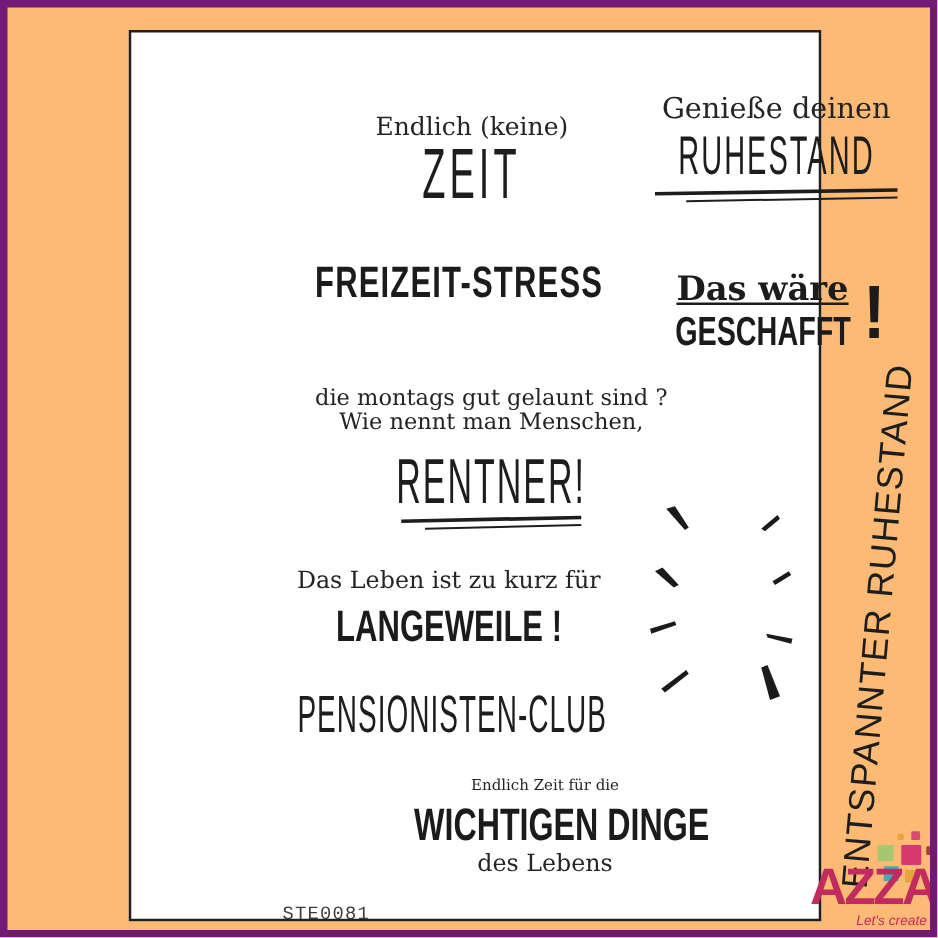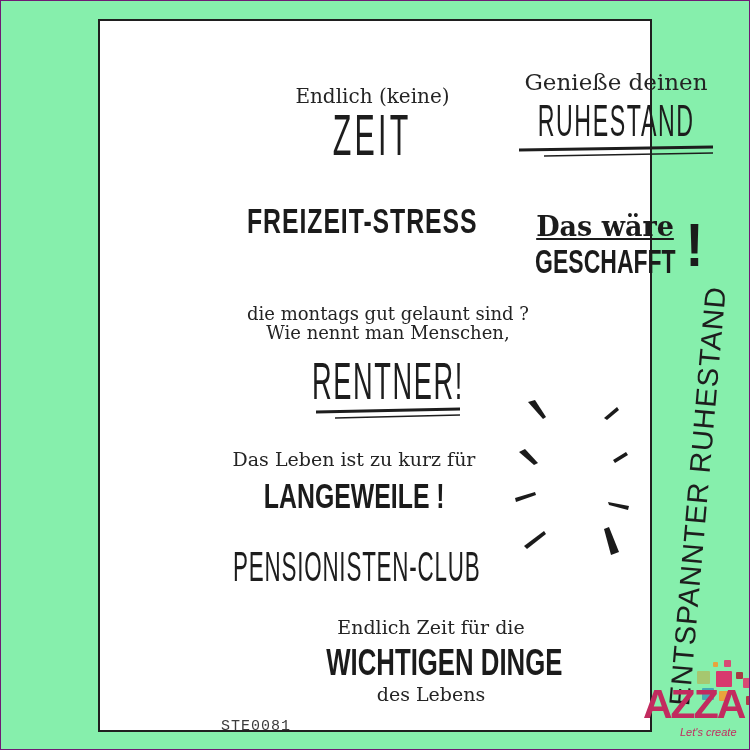--- a/index.html
+++ b/index.html
@@ -1,17 +1,17 @@
 <!DOCTYPE html>
 <html><head>
 <meta charset="utf-8">
 <style>
   * { margin:0; padding:0; box-sizing:border-box; }
   body { background:#ffffff; font-family:"Liberation Sans", sans-serif; }
-  .page { position:relative; width:750px; height:750px; background:#86efac; overflow:hidden; border:1px solid #701a75; }
+  .page { position:relative; width:750px; height:750px; background:#fdba74; overflow:hidden; border:6px solid #701a75; }
   .card { position:absolute; left:97px; top:18px; width:554px; height:713px; background:#fff; border:2px solid #1f1f1f; }
 
   .block { position:absolute; text-align:center; color:#1c1c1c; }
 
   
   .tw { font-family:"DejaVu Serif", serif; color:#242424; line-height:1.15; }
   .tw-bold { font-family:"DejaVu Serif", serif; font-weight:bold; color:#1c1c1c;text-decoration:underline; }
 
   
   .tall-wrap { display:flex; align-items:center; justify-content:center; }
@@ -59,21 +59,21 @@
   .b-lang .tw { font-size:19px; }
   .b-lang .bc { font-size:27px; margin-top:10px; }
 
   
   .b-pens { left:143px; top:522px; width:228px; }
   .b-pens .tall-wrap { height:48px; }
   .b-pens .tall { font-size:28px; letter-spacing:1px; }
 
   
   .b-wich { left:216px; top:596px; width:230px; }
-  .b-wich .tw { font-size:19px; }
+  .b-wich .tw { font-size:12px; }
   .b-wich .bc { font-size:28px; margin-top:8px; margin-bottom:5px; }
   .b-wich .tw.bottom { font-size:19px; }
 
   
   .b-vert { position:absolute; left:598px; top:475px; width:0; height:0; }
   .b-vert .inner { position:absolute; left:0; top:0; transform:translate(-50%,-50%) rotate(-85deg); white-space:nowrap; }
   .b-vert .tall { font-size:29px; letter-spacing:1px; }
 
   
   .sku { position:absolute; left:121px; top:697px; font-family:Liberation Mono, monospace; font-size:15px; color:#3c3c3c; letter-spacing:1px; }

